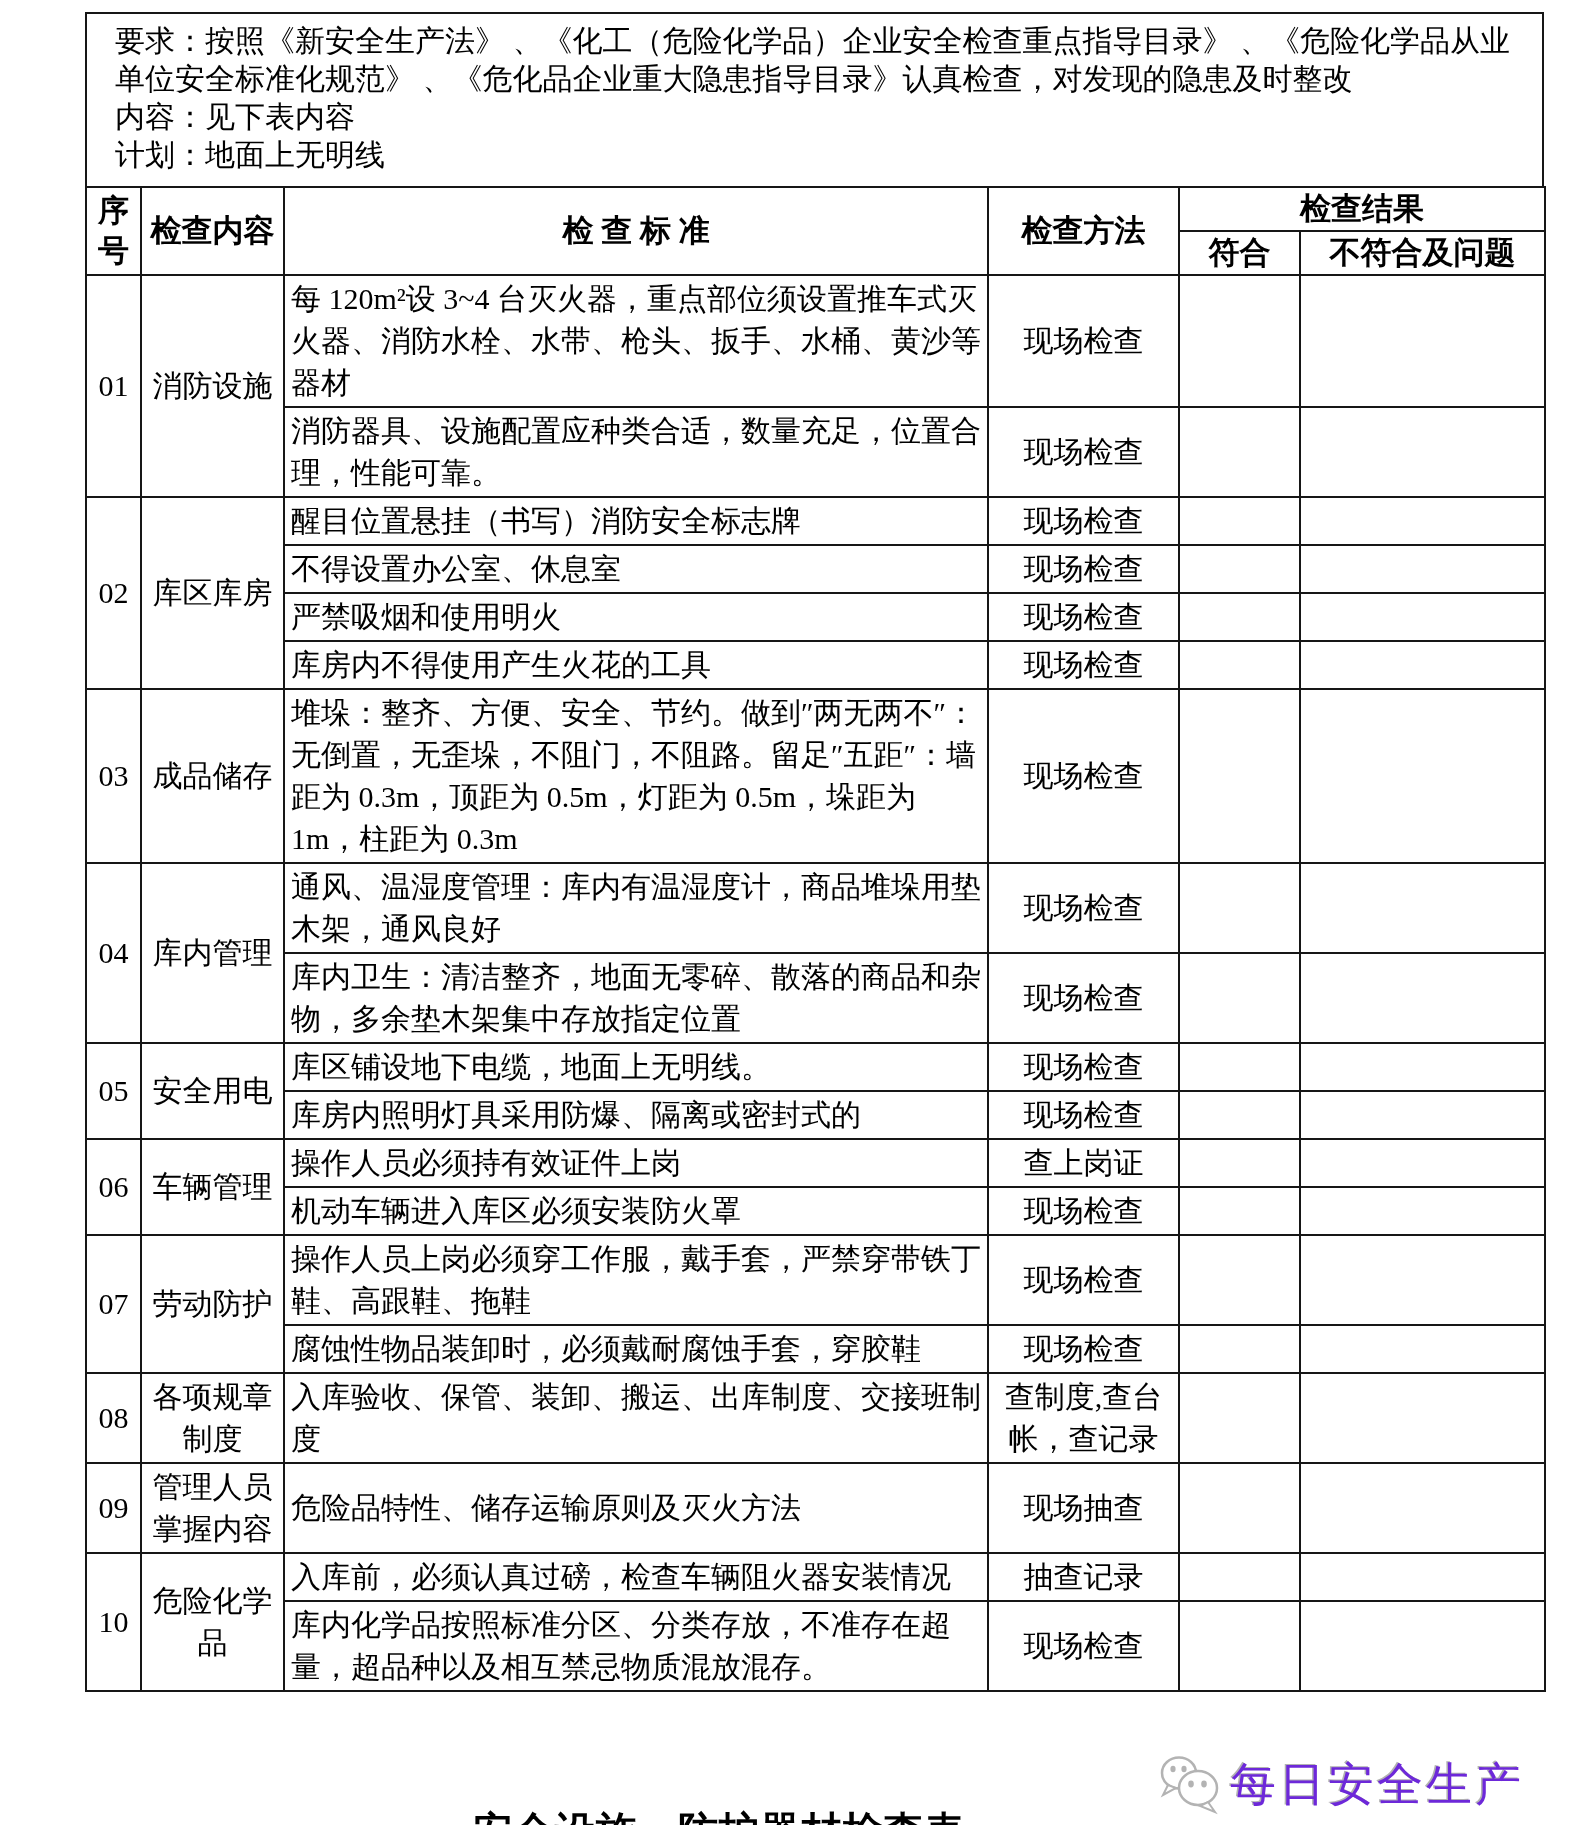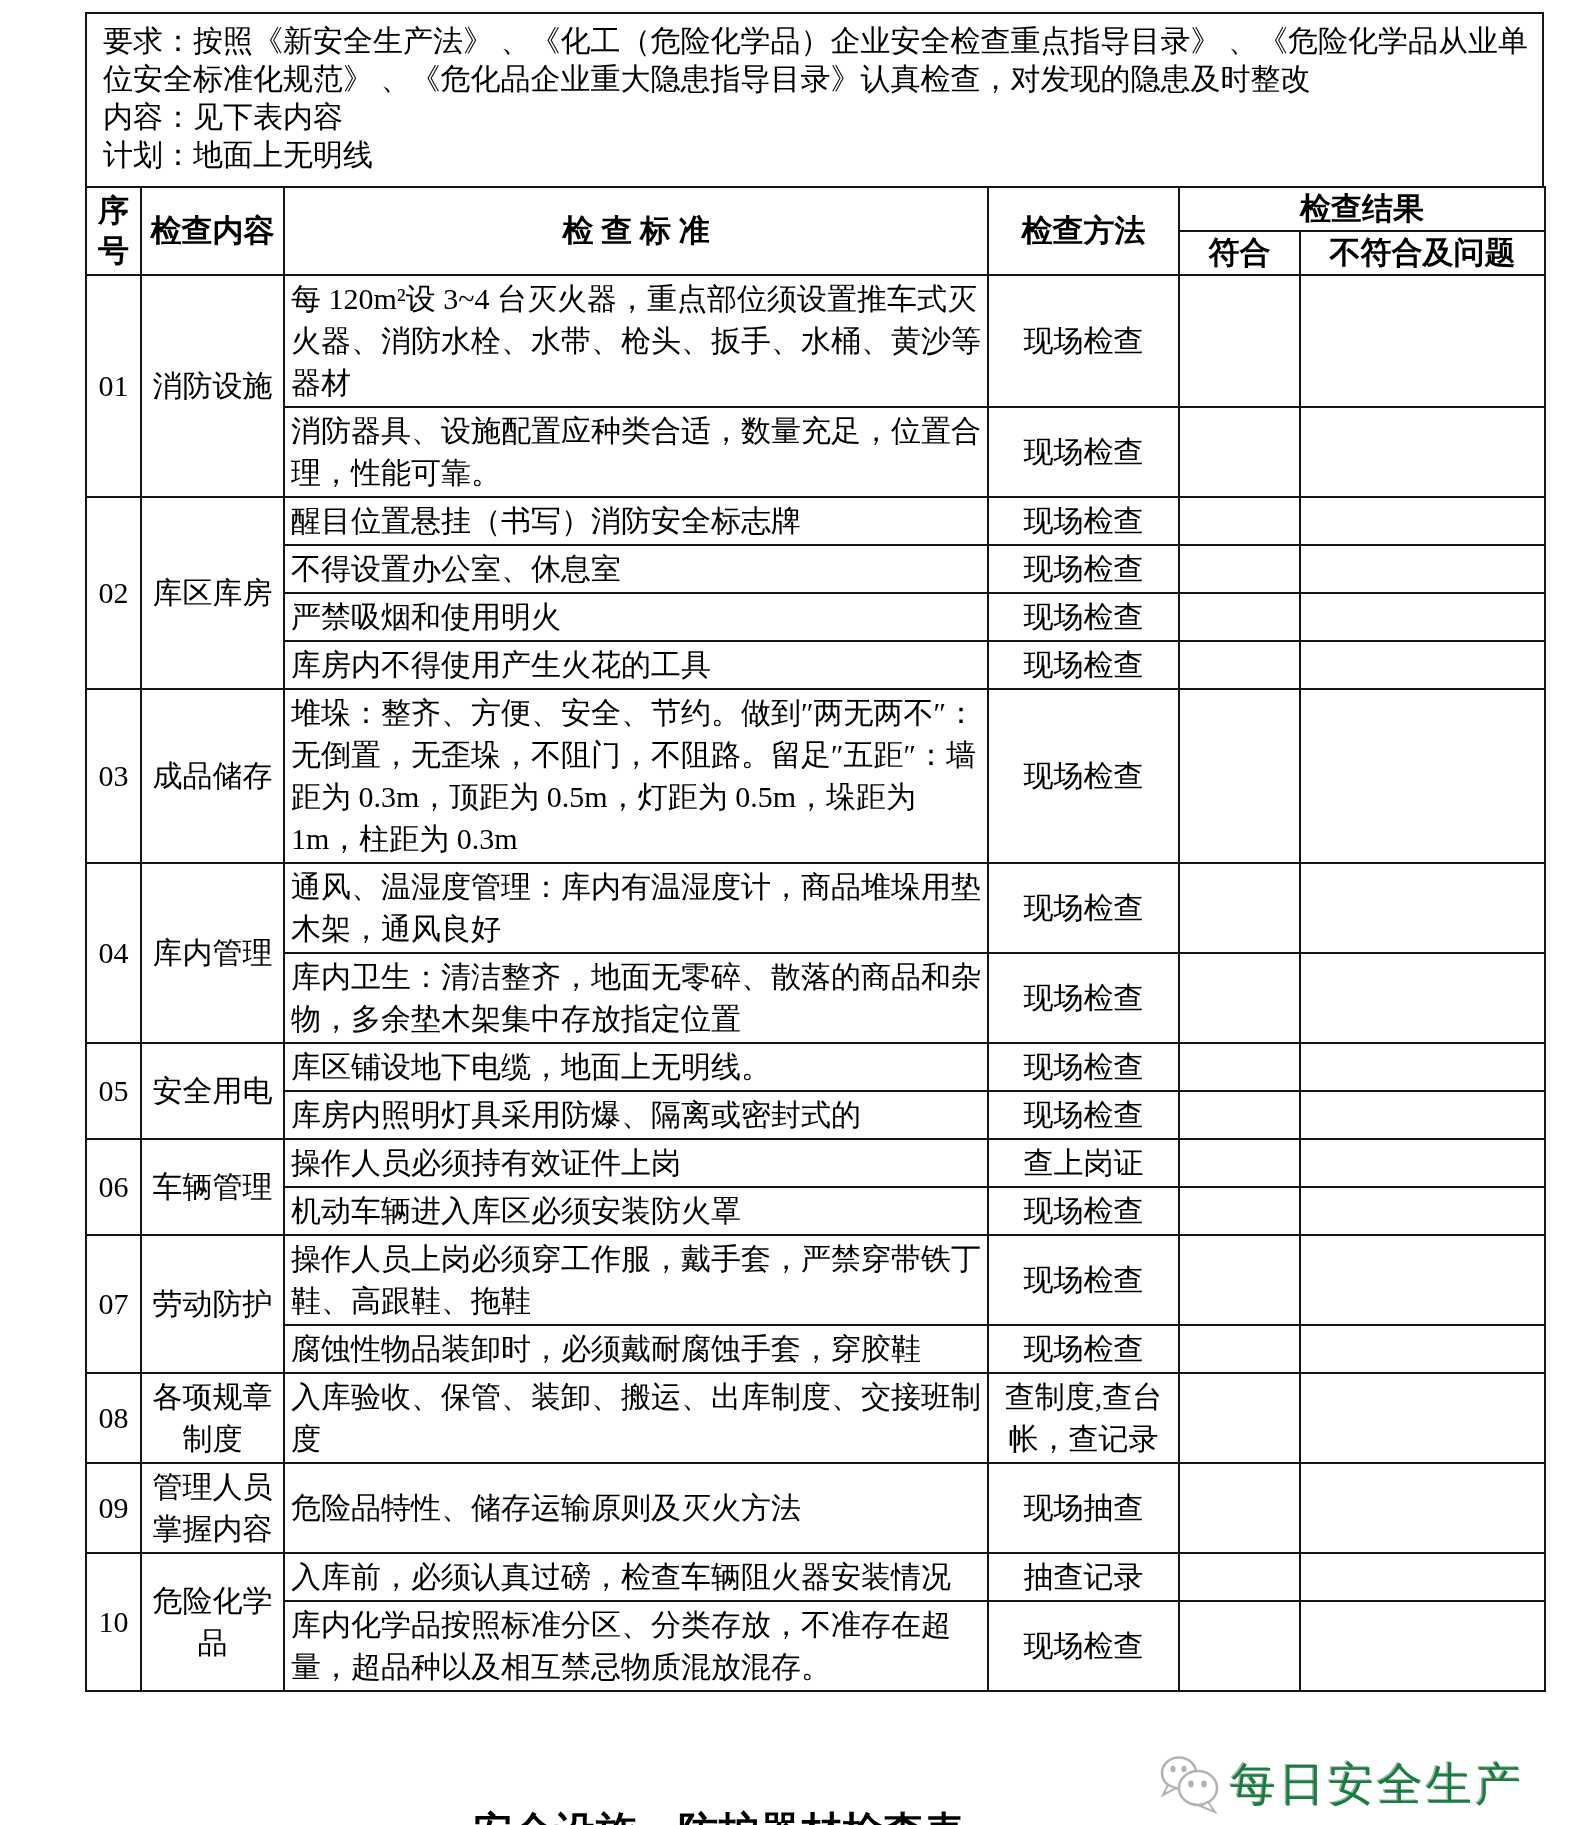--- a/index.html
+++ b/index.html
@@ -3,21 +3,21 @@
 <meta charset="utf-8">
 <style>
   html,body{margin:0;padding:0;background:#ffffff;}
   body{
     width:1587px;height:1825px;position:relative;overflow:hidden;
     font-family:"Liberation Serif","DejaVu Serif",serif;color:#000;
   }
   .doc{position:absolute;left:85px;top:12px;width:1459px;}
   .info-box{
     border:2.5px solid #161616;
-    padding:8px 12px 12px 16px;
+    padding:8px 12px 12px 28px;
     font-size:30px;line-height:38px;
   }
   .info-box p{margin:0;}
   table.check{
     border-collapse:collapse;width:100%;margin-top:-2.5px;table-layout:fixed;
     border:2.5px solid #161616;
   }
   table.check th{
     font-weight:bold;font-size:31px;line-height:40px;
     border:2px solid #161616;padding:1px 4px;text-align:center;
@@ -30,21 +30,21 @@
   tr.group-first td{border-top:2.5px solid #161616;}
   .c-no{text-align:center;border-radius:10px;}
   .c-cat{text-align:center;}
   .c-std{text-align:left;padding-left:12px;padding-right:8px;}
   .c-met{text-align:center;border-radius:27px;}
   .c-ok,.c-ng{text-align:center;}
   .footer{position:relative;margin-top:38px;height:200px;}
   .watermark{position:absolute;right:20px;top:22px;display:flex;align-items:center;gap:6px;}
   .wm-text{
     font-size:46px;letter-spacing:3px;
-    color:#15803d;
+    color:#6d28d9;
     text-shadow:-1.5px -1.5px 0 #b2b2b2, 1.5px 1.5px 1px #ffffff;
     font-family:"Liberation Sans","DejaVu Sans",sans-serif;
     white-space:nowrap;
   }
   .next-title{
     position:absolute;left:388px;top:74px;
     font-size:40px;font-weight:bold;letter-spacing:1px;white-space:nowrap;
   }
 </style>
 </head>

